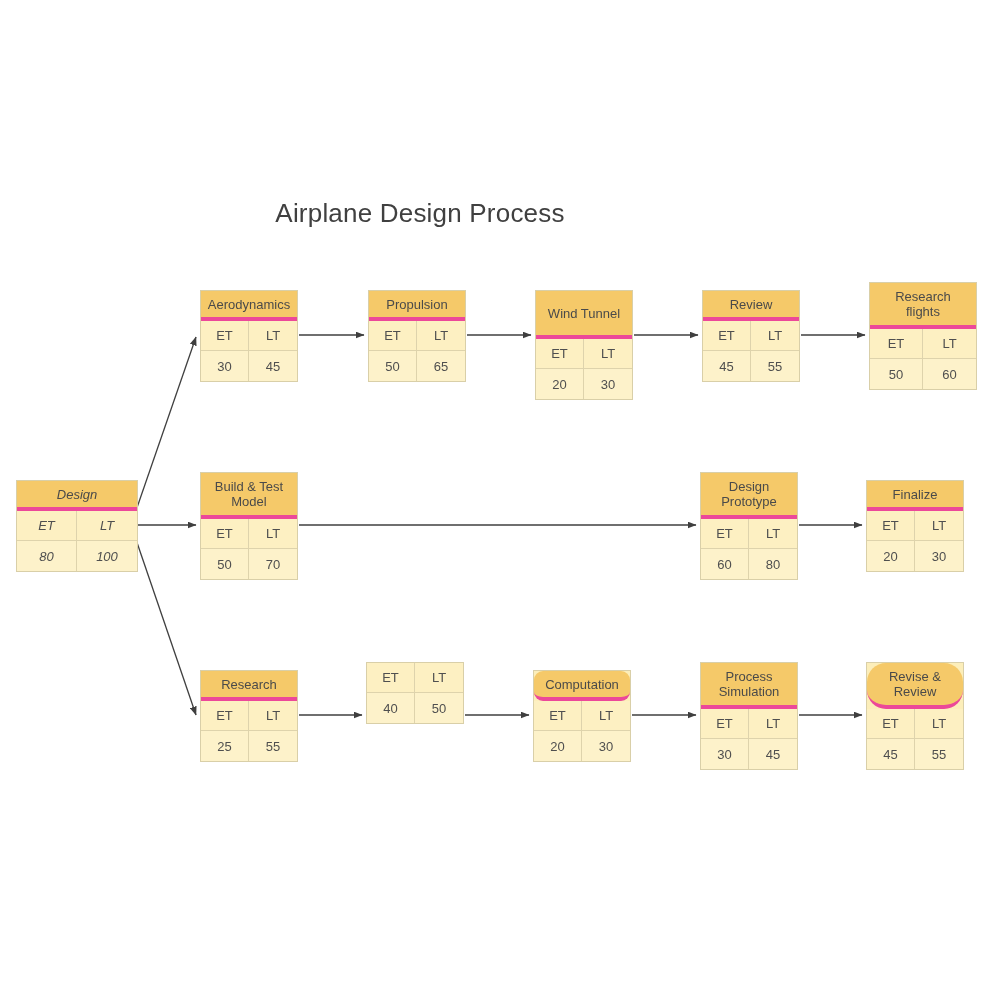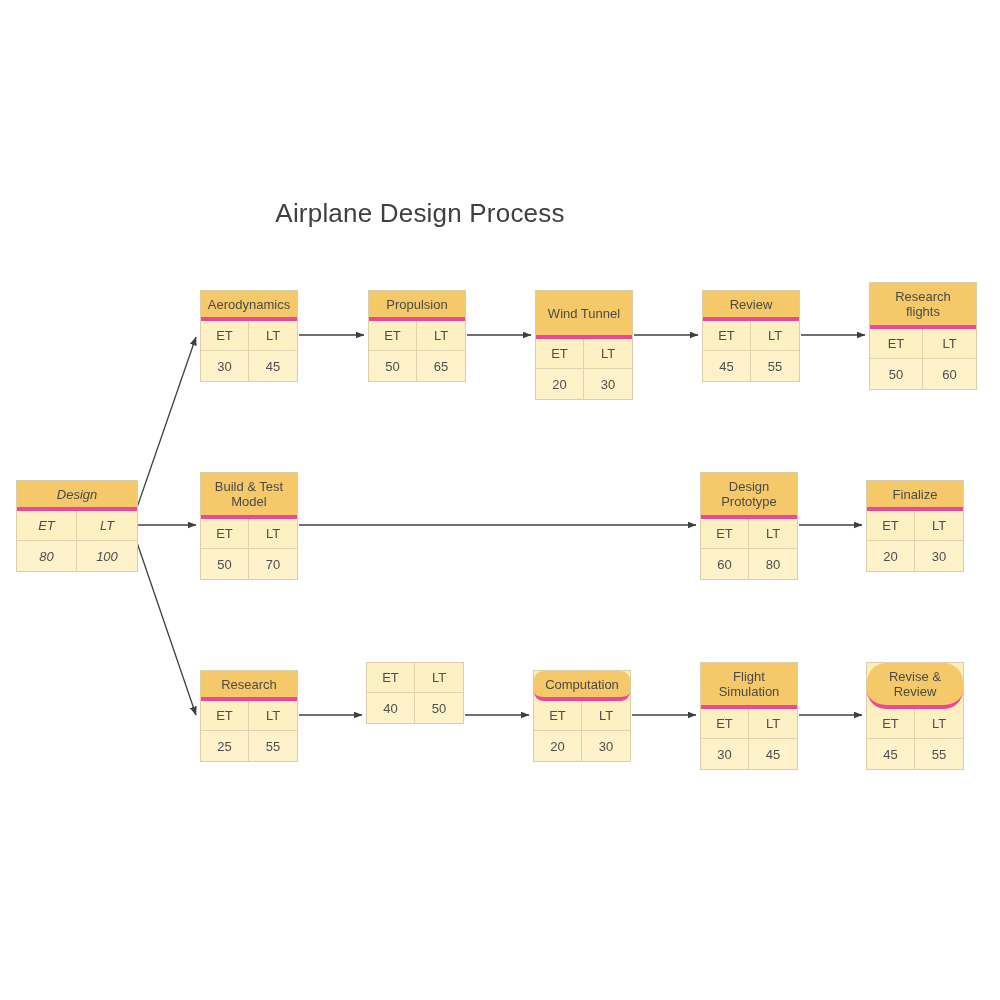--- a/index.html
+++ b/index.html
@@ -243,21 +243,21 @@
         <div class="node-row labels">
           <div class="cell left">ET</div>
           <div class="cell">LT</div>
         </div>
         <div class="node-row values">
           <div class="cell left">20</div>
           <div class="cell">30</div>
         </div>
       </div>
       <div class="node" style="left: 700px; top: 662px; width: 98px;">
-        <div class="node-header" style="height: 46px;">Flight
+        <div class="node-header" style="height: 46px;">Process
 Simulation</div>
         <div class="node-row labels">
           <div class="cell left">ET</div>
           <div class="cell">LT</div>
         </div>
         <div class="node-row values">
           <div class="cell left">30</div>
           <div class="cell">45</div>
         </div>
       </div>

